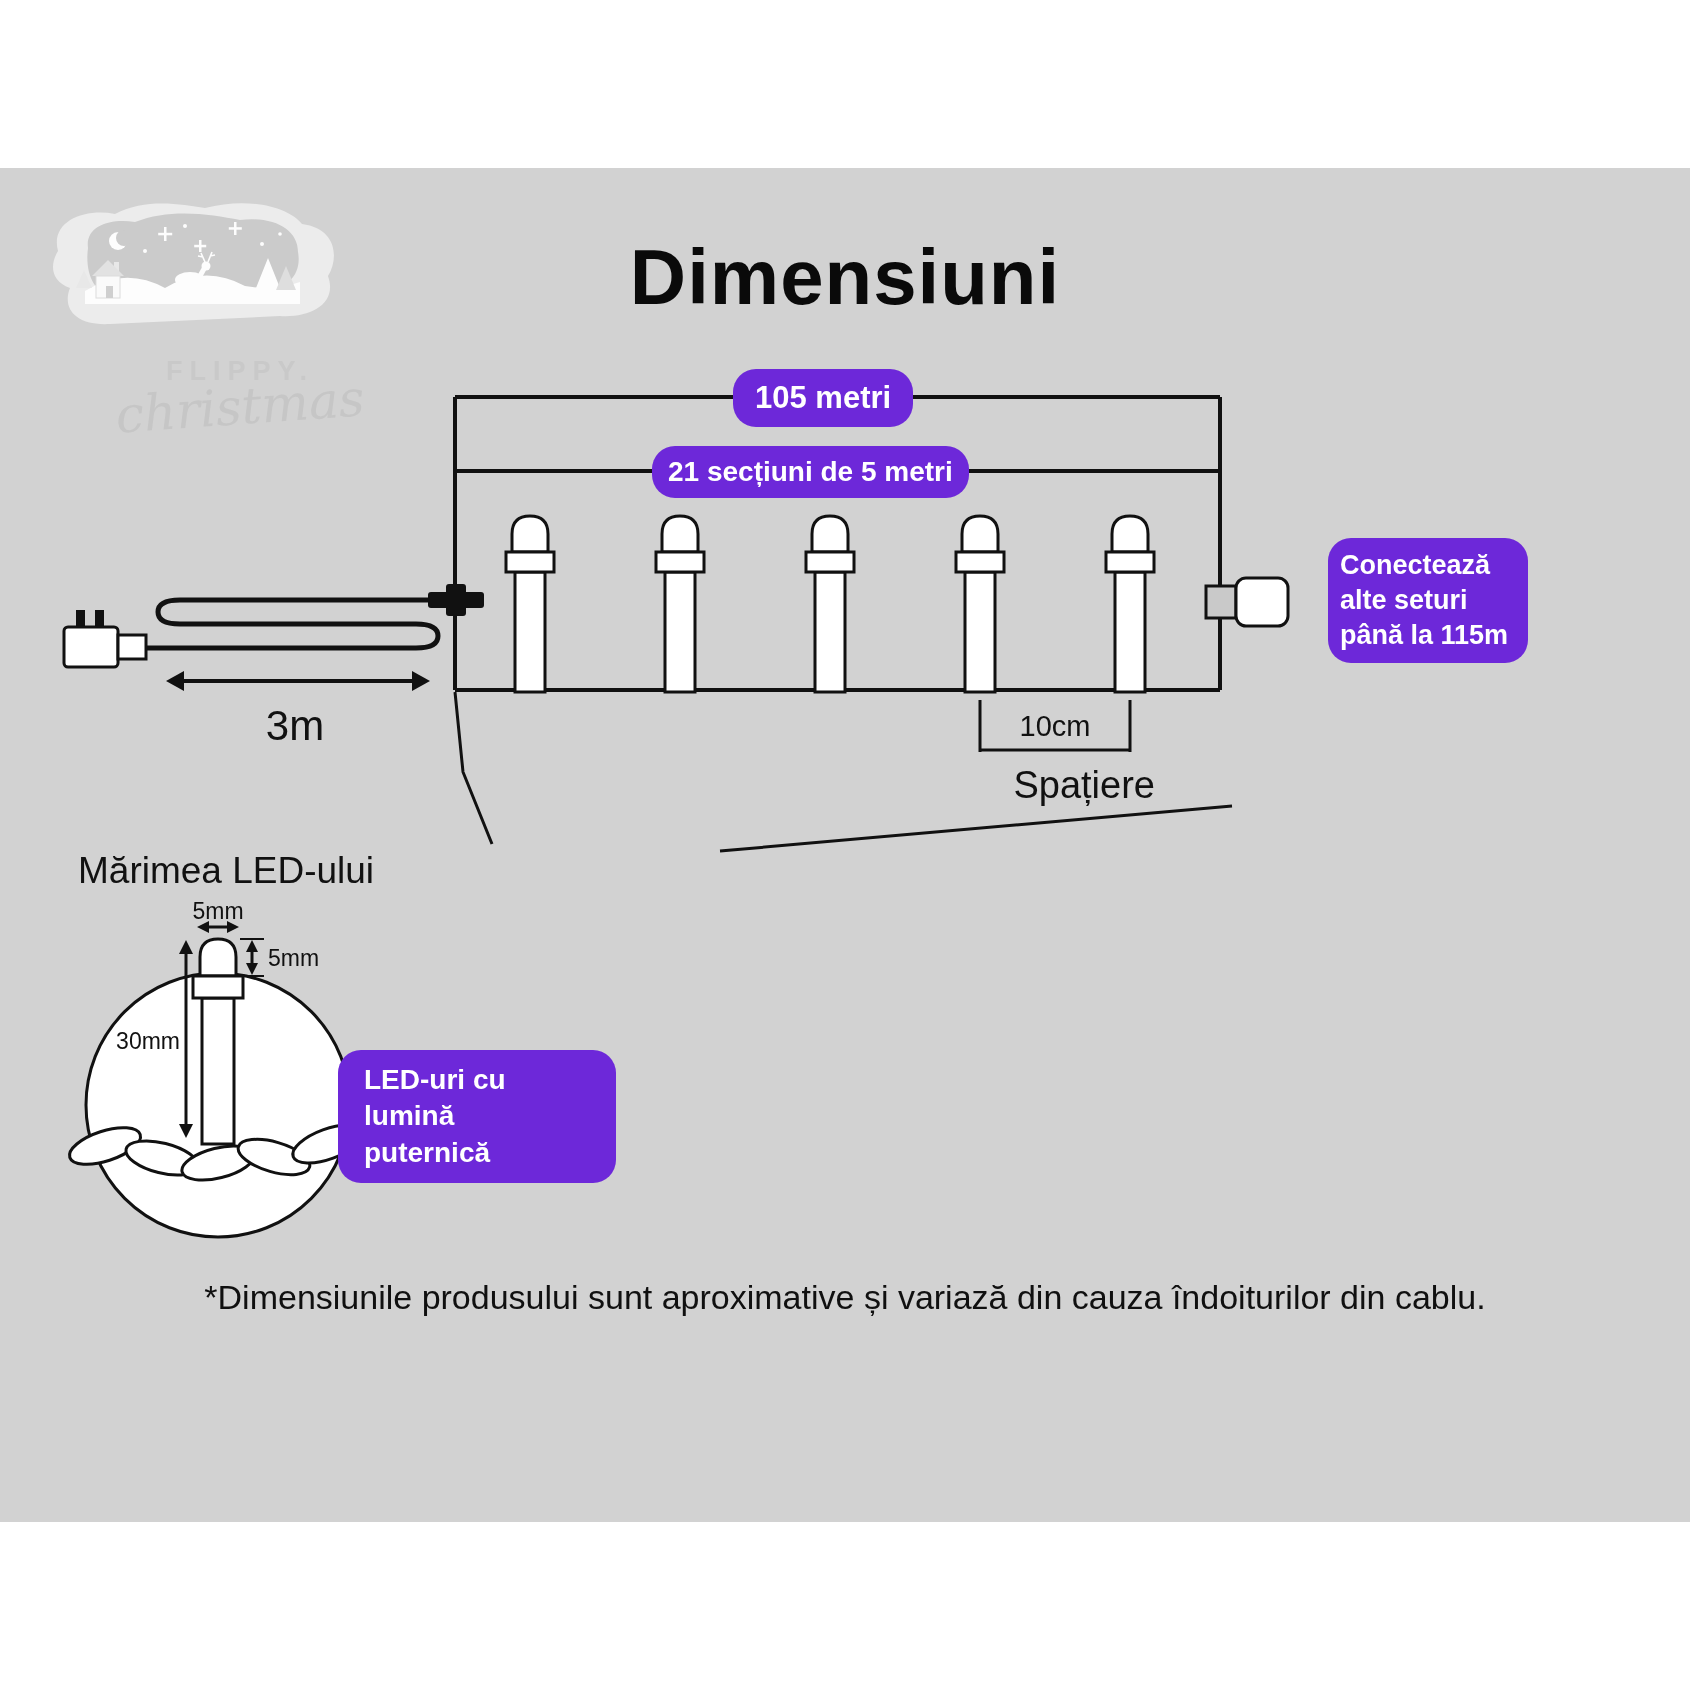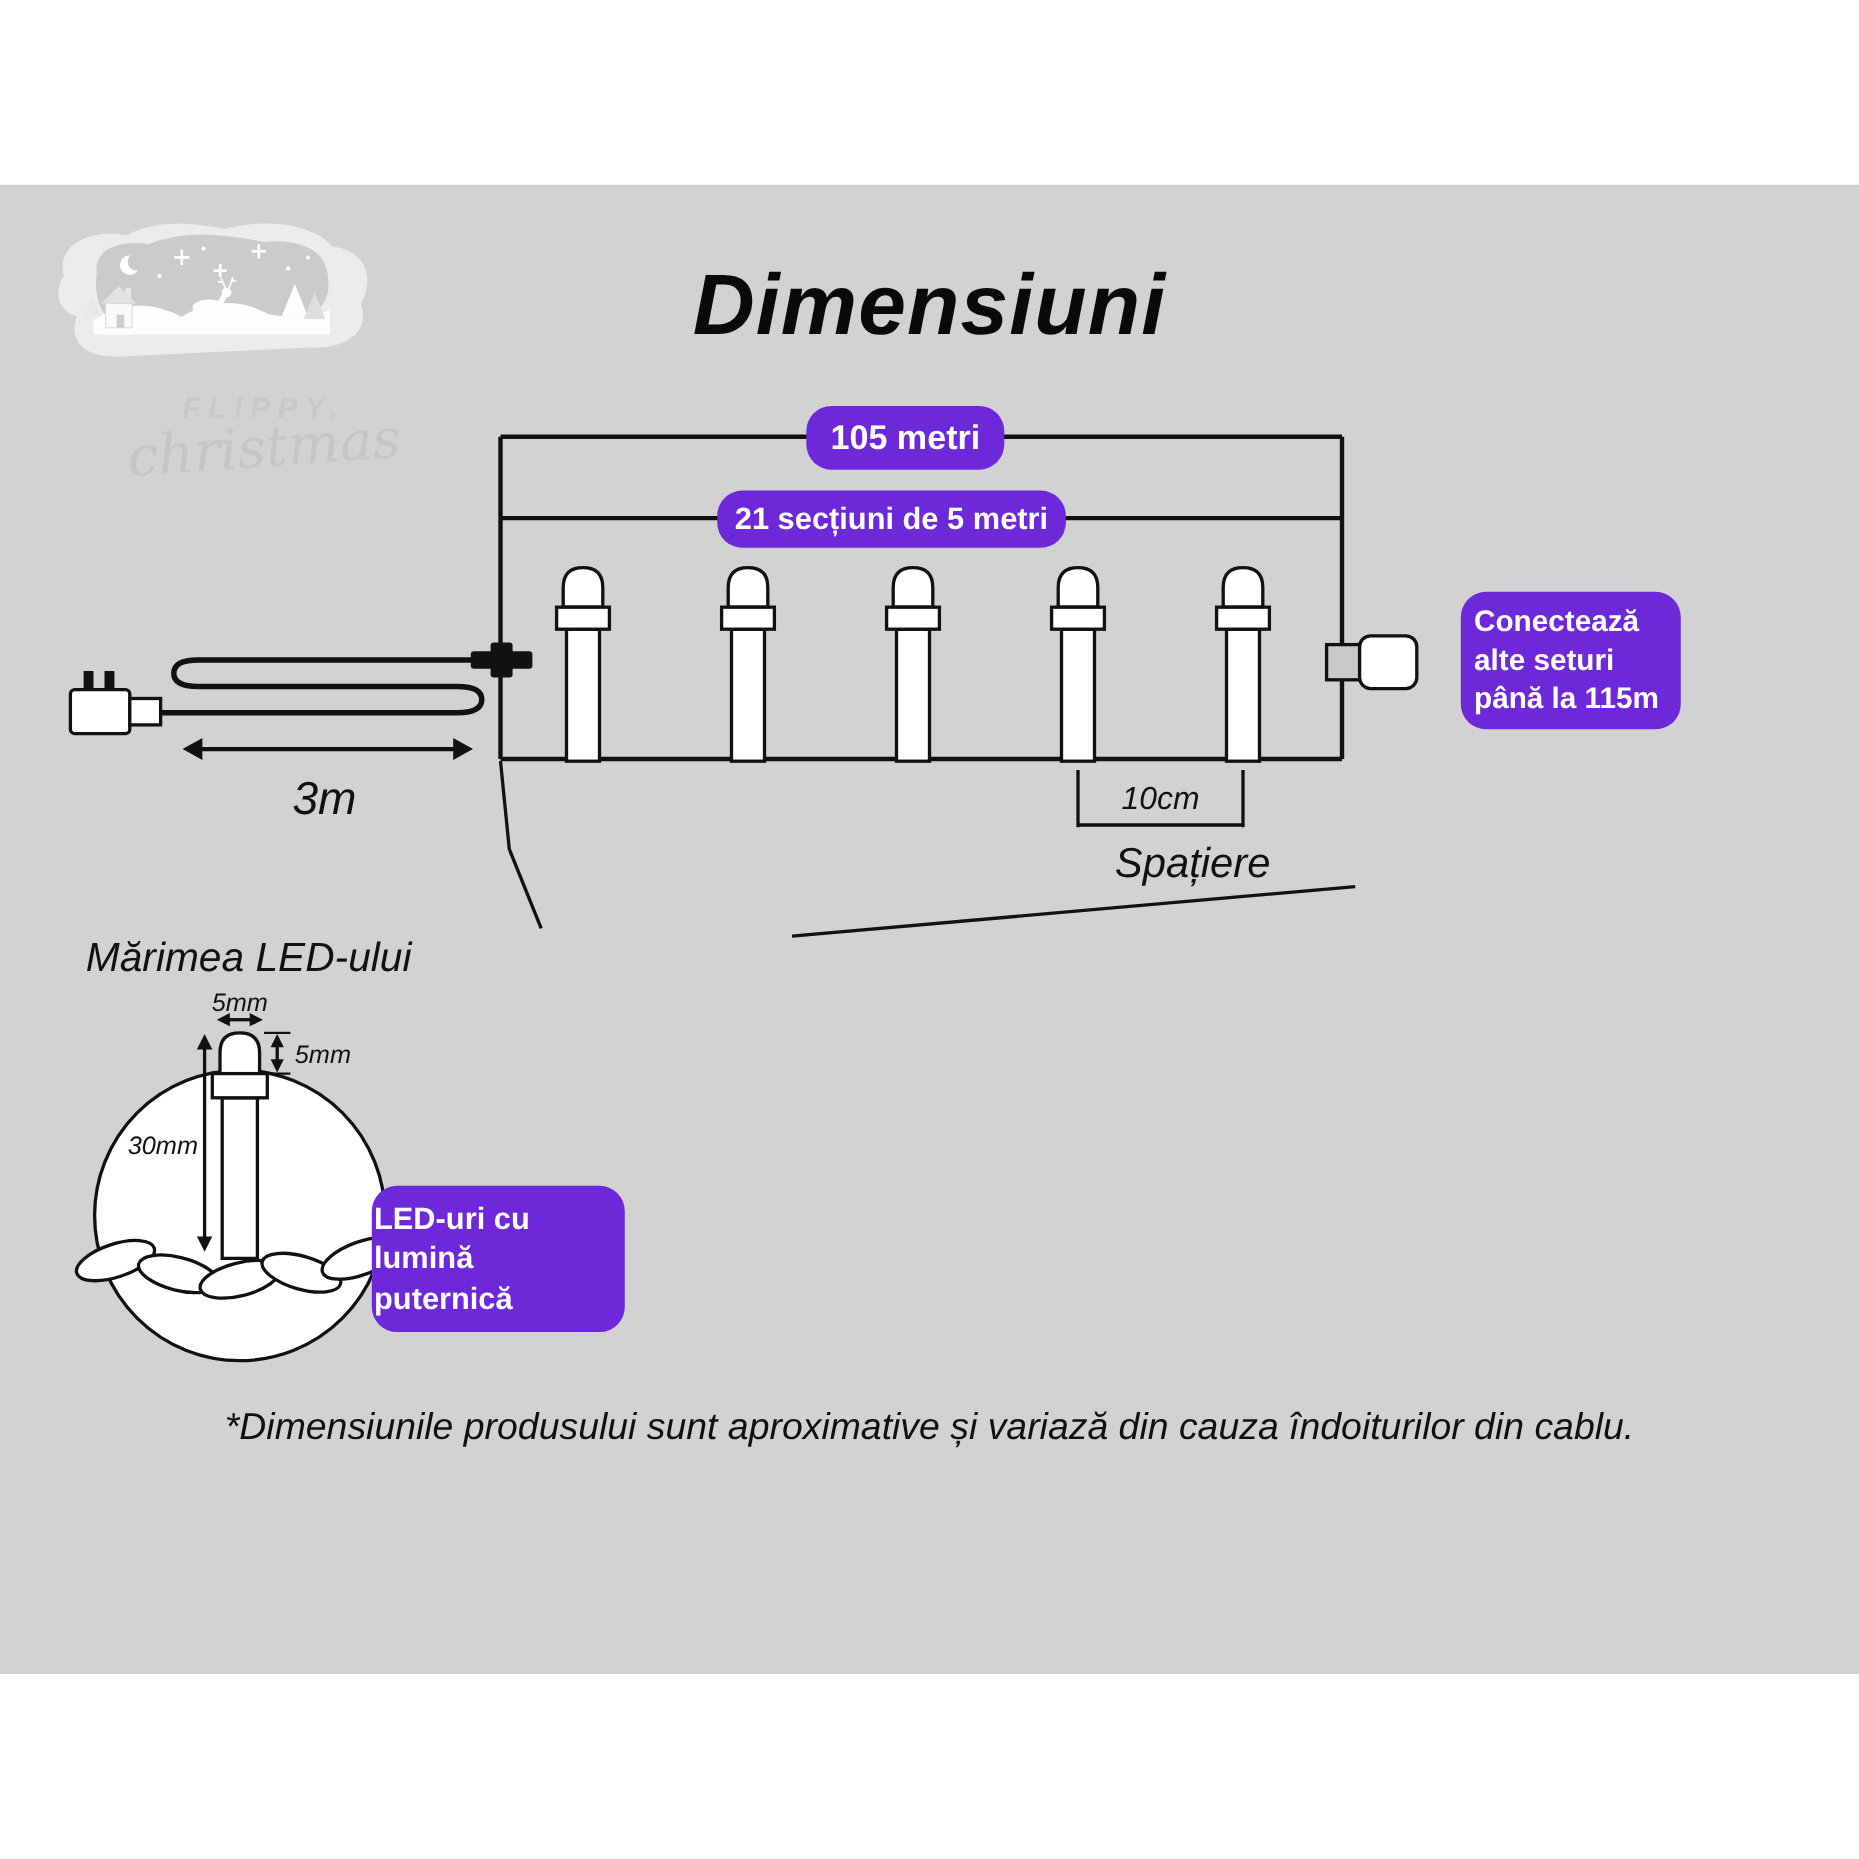--- a/index.html
+++ b/index.html
@@ -1,26 +1,26 @@
 <!DOCTYPE html>
 <html><head>
 <meta charset="utf-8">
 <style>
   html,body{margin:0;padding:0;background:#fff;}
   .page{position:relative;width:1690px;height:1690px;background:#ffffff;overflow:hidden;
         font-family:"Liberation Sans",sans-serif;color:#111;}
   .stage{position:absolute;left:0;top:168px;width:1690px;height:1354px;background:#d2d2d2;}
-  .abs{position:absolute;font-style:italic;}
+  .abs{position:absolute;}
   .title{left:0;top:232px;width:1690px;text-align:center;font-size:78px;font-weight:bold;color:#0a0a0a;letter-spacing:1px;}
   .black-label{position:absolute;background:#6d28d9;color:#fff;font-weight:bold;line-height:1.3;border-radius:23px;}
   .lbl-105{left:733px;top:369px;padding:9px 22px;font-size:31px;}
   .lbl-sections{left:652px;top:446px;padding:8px 16px;font-size:28px;}
   .lbl-ledcount{left:488px;top:826px;padding:9px 14px;font-size:26px;}
   .lbl-connector{left:1328px;top:538px;width:176px;padding:10px 12px;font-size:27px;text-align:left;}
-  .lbl-lednote{left:338px;top:1050px;width:226px;padding:12px 2px;font-size:28px;text-align:left;margin-top:28px;}
+  .lbl-lednote{left:338px;top:1050px;width:226px;padding:12px 26px;font-size:28px;text-align:left;}
   .dim-3m{left:245px;top:702px;width:100px;text-align:center;font-size:42px;}
   .dim-10cm{left:1005px;top:710px;width:100px;text-align:center;font-size:29px;}
   .spatiere{left:955px;top:764px;width:200px;text-align:right;font-size:38px;}
   .led-heading{left:78px;top:850px;font-size:37px;}
   .dim-5w{left:178px;top:898px;width:80px;text-align:center;font-size:23px;}
   .dim-5h{left:268px;top:945px;font-size:23px;}
   .dim-30{left:108px;top:1028px;width:72px;text-align:right;font-size:23px;}
   .disclaimer{left:0;top:1278px;width:1690px;text-align:center;font-size:34px;color:#101010;}
   .logo-flippy{left:140px;top:356px;width:200px;text-align:center;font-size:27px;font-weight:bold;
                letter-spacing:7px;color:#c9c9c9;}

